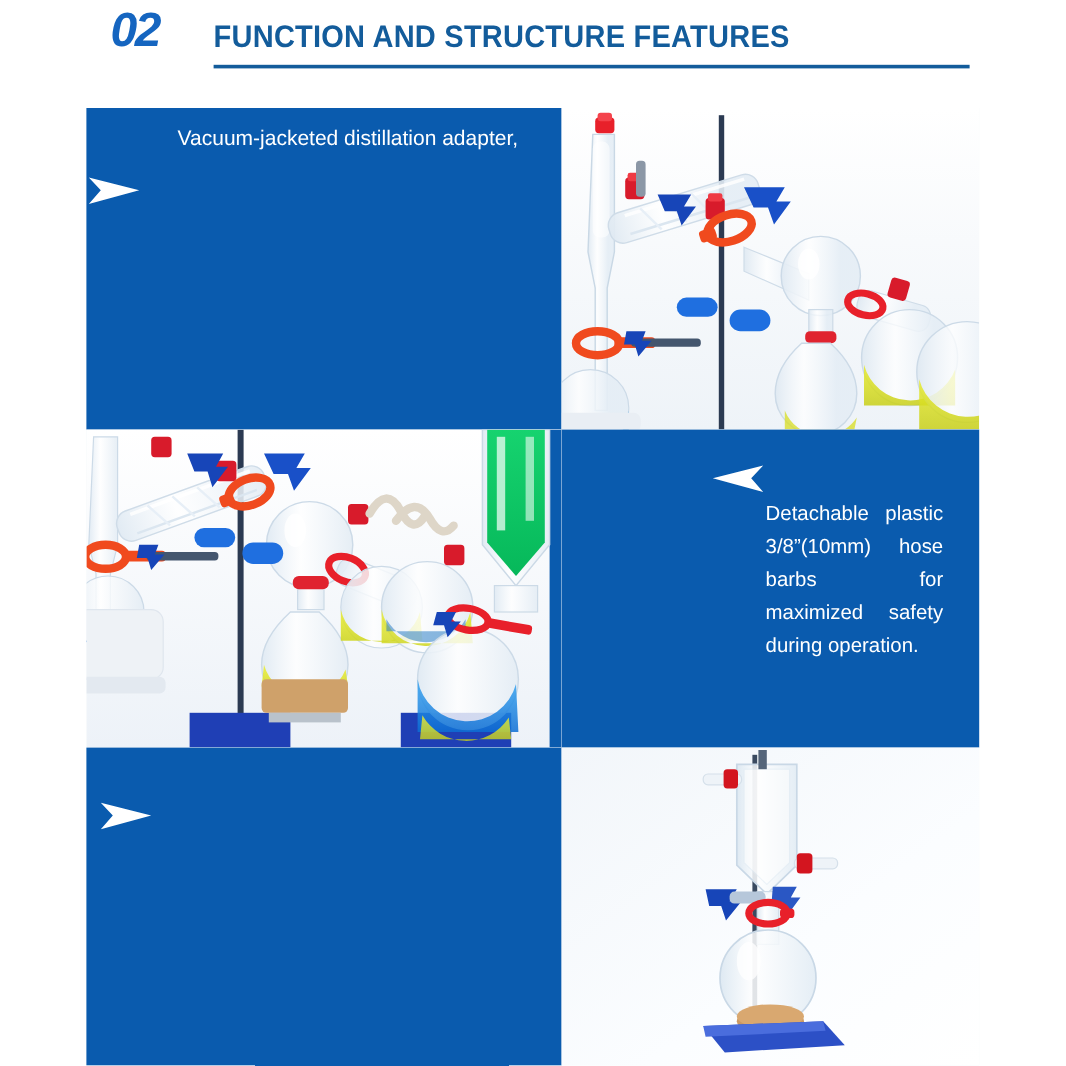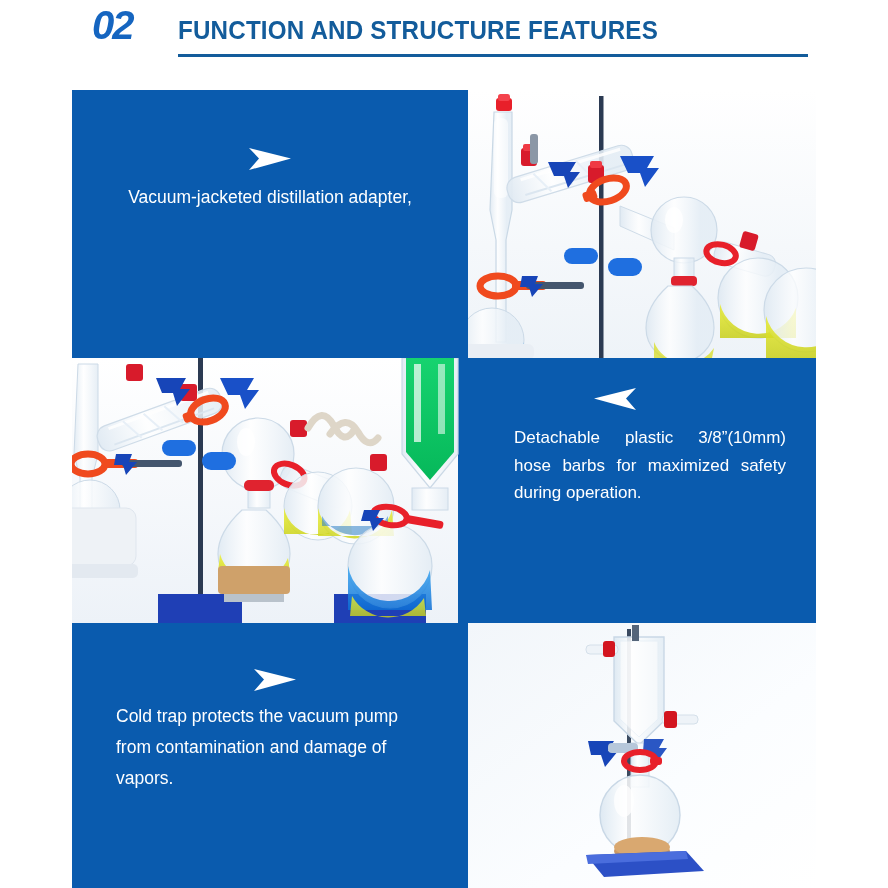--- a/index.html
+++ b/index.html
@@ -38,21 +38,21 @@
     position:absolute;left:72px;top:90px;
     width:744px;height:798px;
     display:grid;
     grid-template-columns:396px 348px;
     grid-template-rows:268px 265px 265px;
   }
   .cell{position:relative;overflow:hidden;}
   .text-cell{
     background:#0A5BAE;
     box-sizing:border-box;
-    display:flex;flex-direction:column;
+    display:flex;flex-direction:row;
     justify-content:flex-start;
   }
   .cell-photo{background:#f5f8fb;}
 
   
   .arrow{width:46px;height:26px;display:block;}
   .arrow-wrap{display:flex;}
 
   
   .para{
@@ -63,21 +63,21 @@
   }
   .center-text{text-align:center;}
   .just-text{text-align:justify;text-justify:inter-word;}
 
   
   #cell-1 .arrow-wrap{justify-content:center;margin-top:56px;}
   #cell-1 .textbody{margin-top:10px;padding:0 30px;}
   
   #cell-4{padding:24px 30px 0 46px;}
   #cell-4 .arrow-wrap{justify-content:flex-start;margin-left:78px;margin-top:4px;}
-  #cell-4 .textbody{margin-top:12px;}
+  #cell-4 .textbody{margin-top:32px;}
   #cell-4 .para{font-size:17px;line-height:1.62;}
   #cell-4 .para + .para{margin-top:17px;}
   
   #cell-5 .arrow-wrap{justify-content:center;margin-top:44px;margin-left:10px;}
   #cell-5 .textbody{margin-top:8px;padding:0 42px 0 44px;}
   #cell-5 .para{text-align:left;}
 
   
   .photo-svg{position:absolute;left:0;top:0;width:100%;height:100%;display:block;}
 </style>
@@ -318,25 +318,20 @@
       <p class="para just-text">Detachable plastic 3/8”(10mm) hose barbs for maximized safety during operation.</p>
     </div>
   </div>
 
   <div class="cell text-cell" id="cell-5">
     <div class="arrow-wrap">
       <svg class="arrow" viewBox="0 0 46 26">
         <path d="M2 2 L44 12.5 L2 24 L12 12.5 Z" fill="#ffffff"></path>
       </svg>
     </div>
-    <div class="textbody">
-      <p class="para">Cold trap protects the vacuum pump</p>
-      <p class="para">from contamination and damage of</p>
-      <p class="para">vapors.</p>
-    </div>
   </div>
 
   <div class="cell cell-photo" id="cell-6">
     <svg class="photo-svg" viewBox="0 0 348 265" preserveAspectRatio="xMidYMid slice">
       <defs>
         <linearGradient id="bg3" x1="0" y1="0" x2="1" y2="1">
           <stop offset="0" stop-color="#f2f6fa"></stop>
             <stop offset=".6" stop-color="#fbfdff"></stop>
             <stop offset="1" stop-color="#ffffff"></stop>
         </linearGradient>

